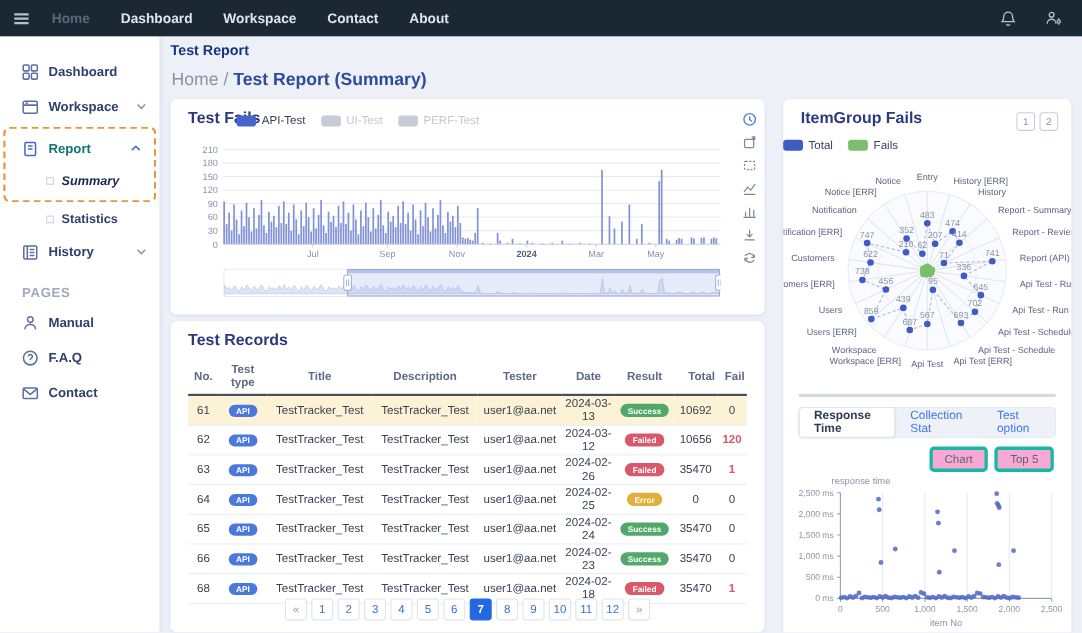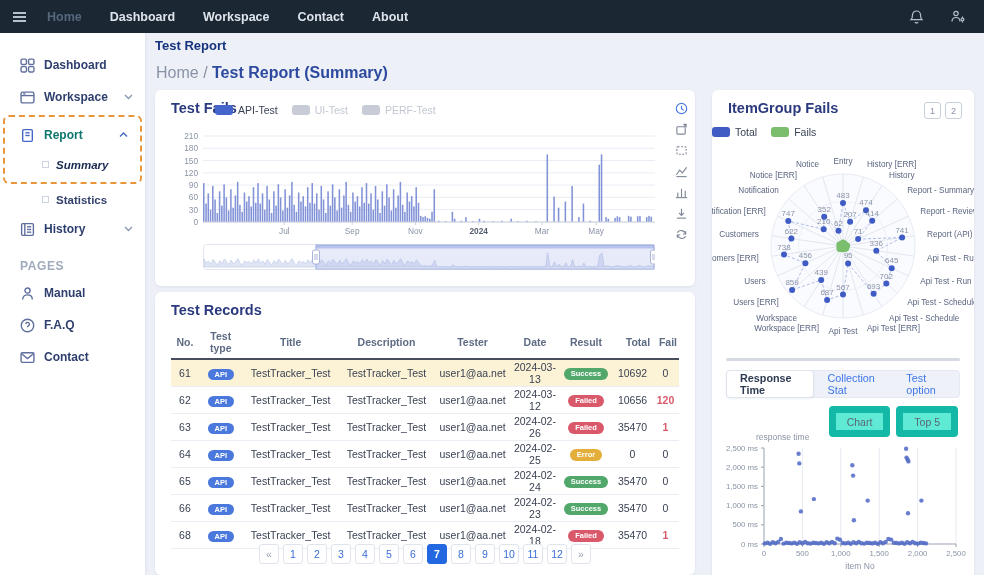--- a/index.html
+++ b/index.html
@@ -71,21 +71,21 @@
   
   .ig-pages{position:absolute;right:12px;top:12px;display:flex;gap:4px;}
   .ig-page-btn{width:15px;height:15px;border:1px solid #c8cfdc;border-radius:3px;background:#fff;color:#8a93a6;font-size:9px;display:flex;align-items:center;justify-content:center;cursor:pointer;}
   #ig-legend{top:36px;left:0;right:0;}
   #radar-wrap{position:absolute;left:0;top:50px;width:262px;height:212px;overflow:hidden;}
   .divider{position:absolute;left:14px;right:14px;top:268px;height:3px;background:#d5dae3;border-radius:2px;}
   .tabs{position:absolute;left:14px;right:14px;top:280px;display:flex;background:#eef1f7;border:1px solid #e4e8f0;border-radius:4px;height:26px;align-items:stretch;}
   .tab{display:flex;align-items:center;padding:0 13px;font-size:10.8px;color:#3e76e8;cursor:pointer;}
   .tab.active{background:#fff;border:1px solid #e0e4ec;border-radius:4px;margin:-1px 0 -1px -1px;color:#2f3b52;font-weight:700;box-shadow:0 1px 2px rgba(40,60,110,0.08);}
   .chart-btns{position:absolute;right:16px;top:316px;display:flex;gap:6px;}
-  .chart-btn{border:7px solid #14b8a6;border-radius:4px;background:#5eead4;color:#5b6678;font-size:10.5px;padding:2.5px 11px;cursor:pointer;}
+  .chart-btn{border:3px solid #14b8a6;border-radius:4px;background:#f9a8d4;color:#5b6678;font-size:10.5px;padding:2.5px 11px;cursor:pointer;}
   #scatter-wrap{position:absolute;left:6px;top:340px;width:250px;height:142px;overflow:hidden;}
   
   #tf-chart-wrap{position:absolute;left:14px;top:42px;width:496px;height:104px;}
   #tf-zoom-wrap{position:absolute;left:48px;top:154px;width:452px;height:26px;cursor:ew-resize;}
 </style>
 </head>
 <body>
 
 <div id="app">
 

